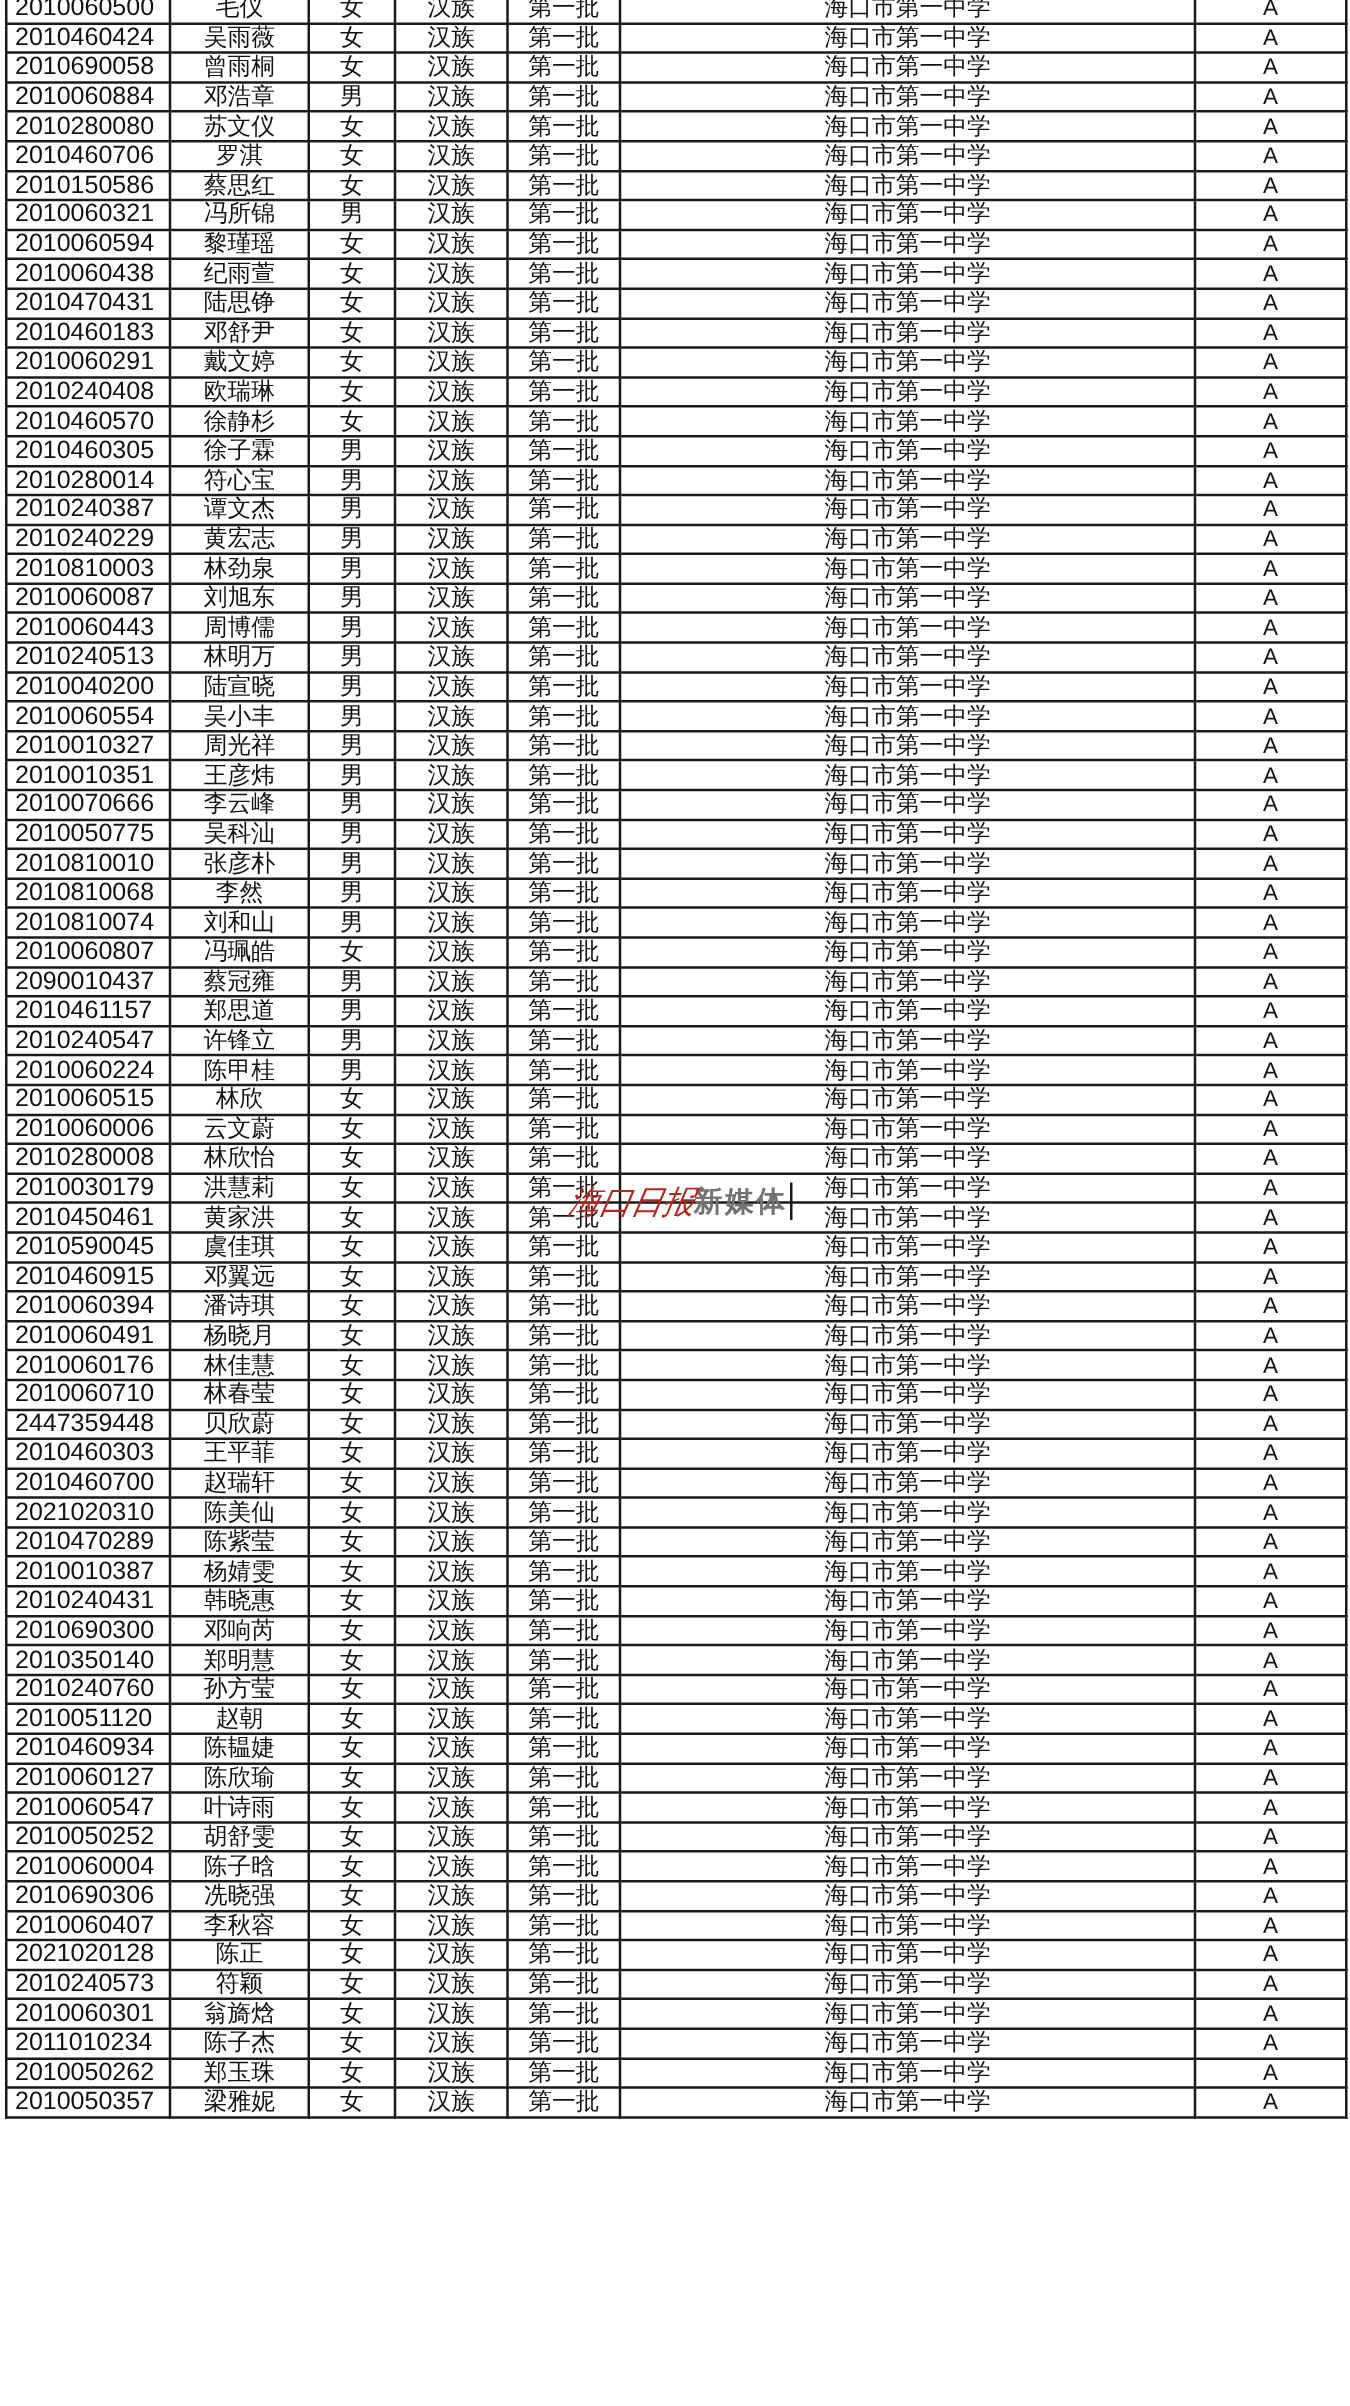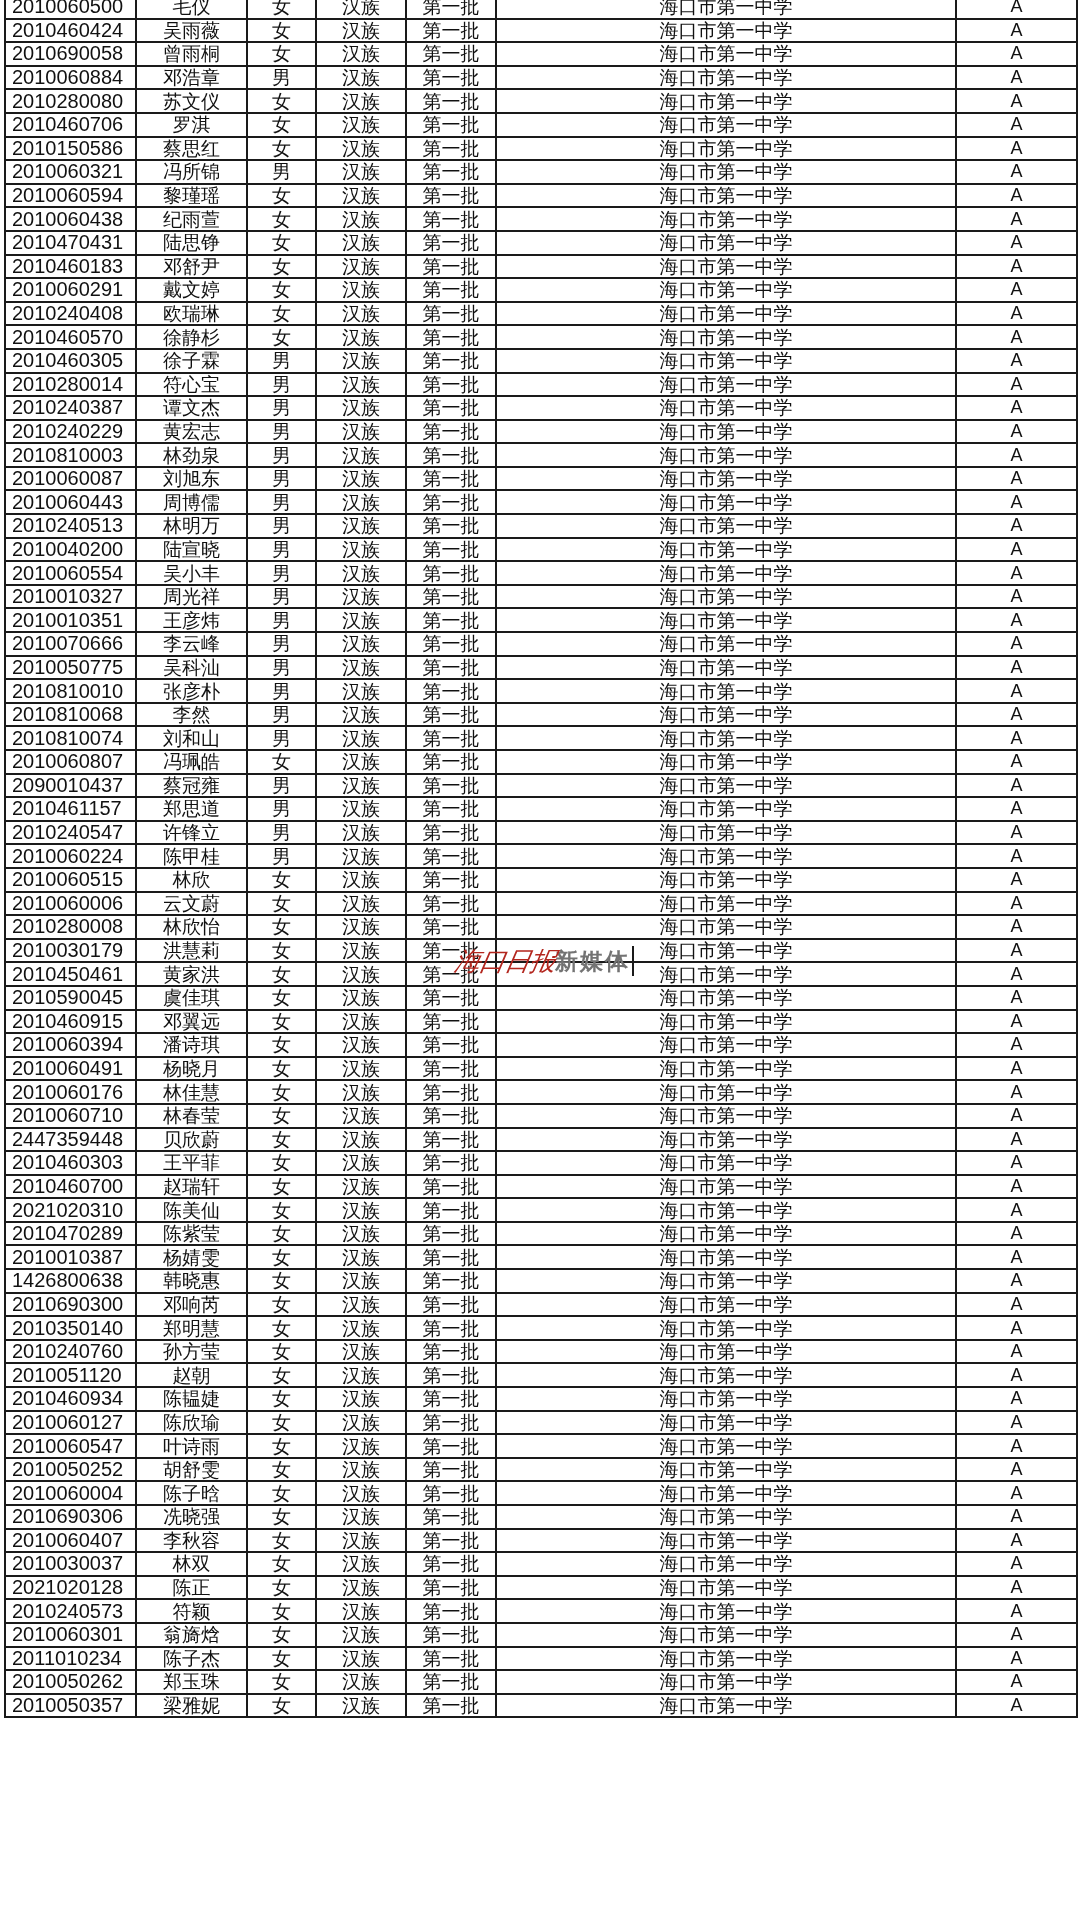--- a/index.html
+++ b/index.html
@@ -517,21 +517,21 @@
         <tr>
           <td class="id">2010010387</td>
           <td>杨婧雯</td>
           <td>女</td>
           <td>汉族</td>
           <td>第一批</td>
           <td class="school">海口市第一中学</td>
           <td class="grade">A</td>
         </tr>
         <tr>
-          <td class="id">1426800638</td>
+          <td class="id">2010240431</td>
           <td>韩晓惠</td>
           <td>女</td>
           <td>汉族</td>
           <td>第一批</td>
           <td class="school">海口市第一中学</td>
           <td class="grade">A</td>
         </tr>
         <tr>
           <td class="id">2010690300</td>
           <td>邓响芮</td>
@@ -618,29 +618,20 @@
           <td>冼晓强</td>
           <td>女</td>
           <td>汉族</td>
           <td>第一批</td>
           <td class="school">海口市第一中学</td>
           <td class="grade">A</td>
         </tr>
         <tr>
           <td class="id">2010060407</td>
           <td>李秋容</td>
-          <td>女</td>
-          <td>汉族</td>
-          <td>第一批</td>
-          <td class="school">海口市第一中学</td>
-          <td class="grade">A</td>
-        </tr>
-        <tr>
-          <td class="id">2010030037</td>
-          <td>林双</td>
           <td>女</td>
           <td>汉族</td>
           <td>第一批</td>
           <td class="school">海口市第一中学</td>
           <td class="grade">A</td>
         </tr>
         <tr>
           <td class="id">2021020128</td>
           <td>陈正</td>
           <td>女</td>

